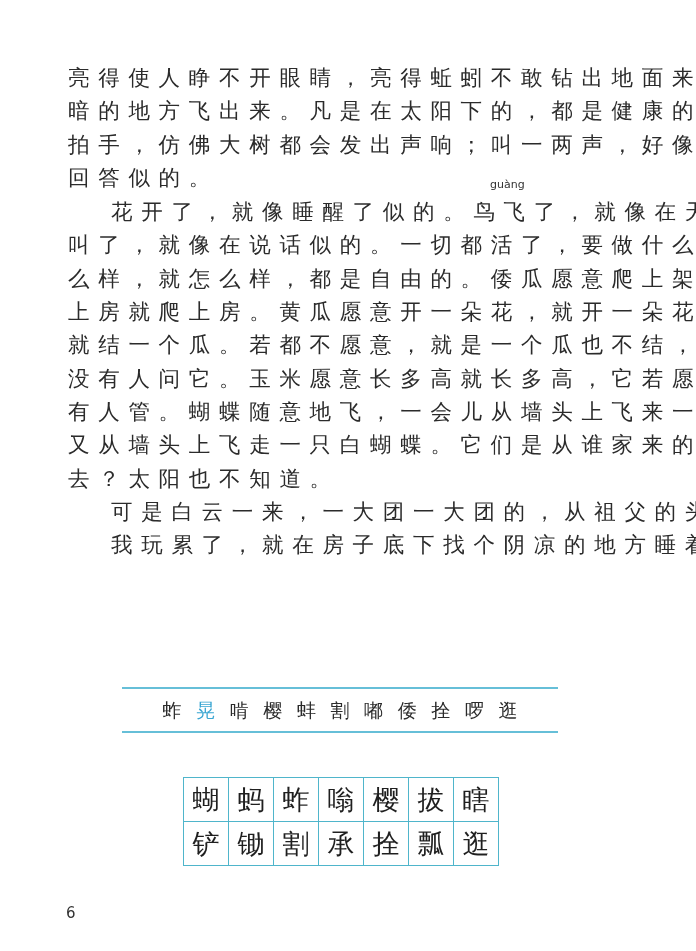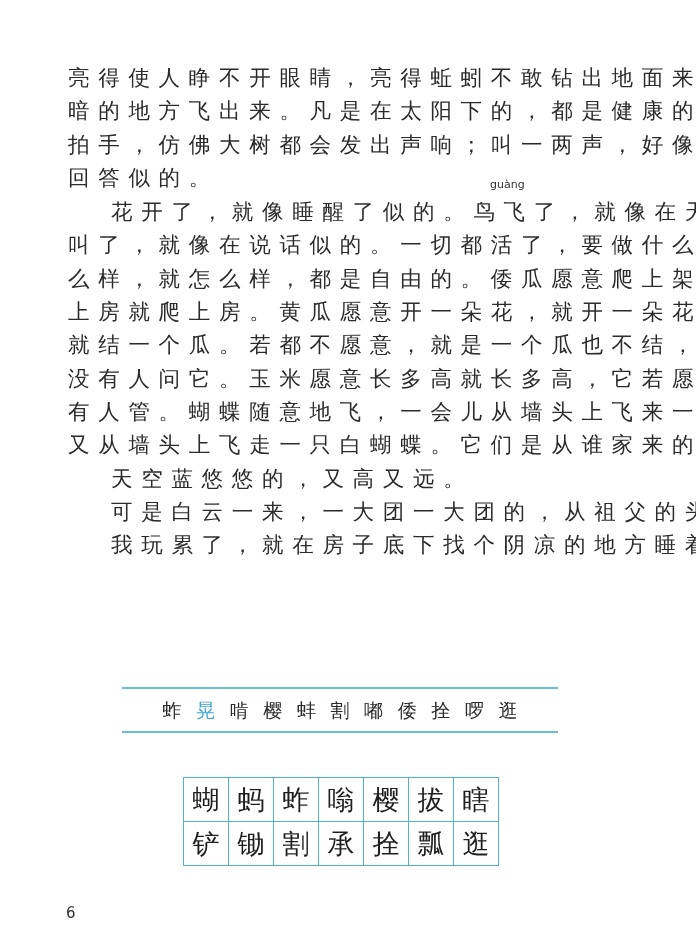--- a/index.html
+++ b/index.html
@@ -111,21 +111,21 @@
       <span class="pinyin" style="left:422px;">guàng</span>
       <span>花开了，就像睡醒了似的。鸟飞了，就像在天上逛似的。虫子</span>
     </div>
     <div class="line">叫了，就像在说话似的。一切都活了，要做什么，就做什么。要怎</div>
     <div class="line">么样，就怎么样，都是自由的。倭瓜愿意爬上架就爬上架，愿意爬</div>
     <div class="line">上房就爬上房。黄瓜愿意开一朵花，就开一朵花，愿意结一个瓜，</div>
     <div class="line">就结一个瓜。若都不愿意，就是一个瓜也不结，一朵花也不开，也</div>
     <div class="line">没有人问它。玉米愿意长多高就长多高，它若愿意长上天去，也没</div>
     <div class="line">有人管。蝴蝶随意地飞，一会儿从墙头上飞来一对黄蝴蝶，一会儿</div>
     <div class="line">又从墙头上飞走一只白蝴蝶。它们是从谁家来的，又要飞到谁家</div>
-    <div class="line indent">天空蓝悠悠的，又高又远。</div>
+    <div class="line">去？太阳也不知道。</div>
     <div class="line indent">可是白云一来，一大团一大团的，从祖父的头上飘过，好像要</div>
     <div class="line indent">我玩累了，就在房子底下找个阴凉的地方睡着了。不用枕头，</div>
   </div>
 
   <div class="word-strip">
     <span class="strip-char">蚱</span>
     <span class="strip-char highlight">晃</span>
     <span class="strip-char">啃</span>
     <span class="strip-char">樱</span>
     <span class="strip-char">蚌</span>

